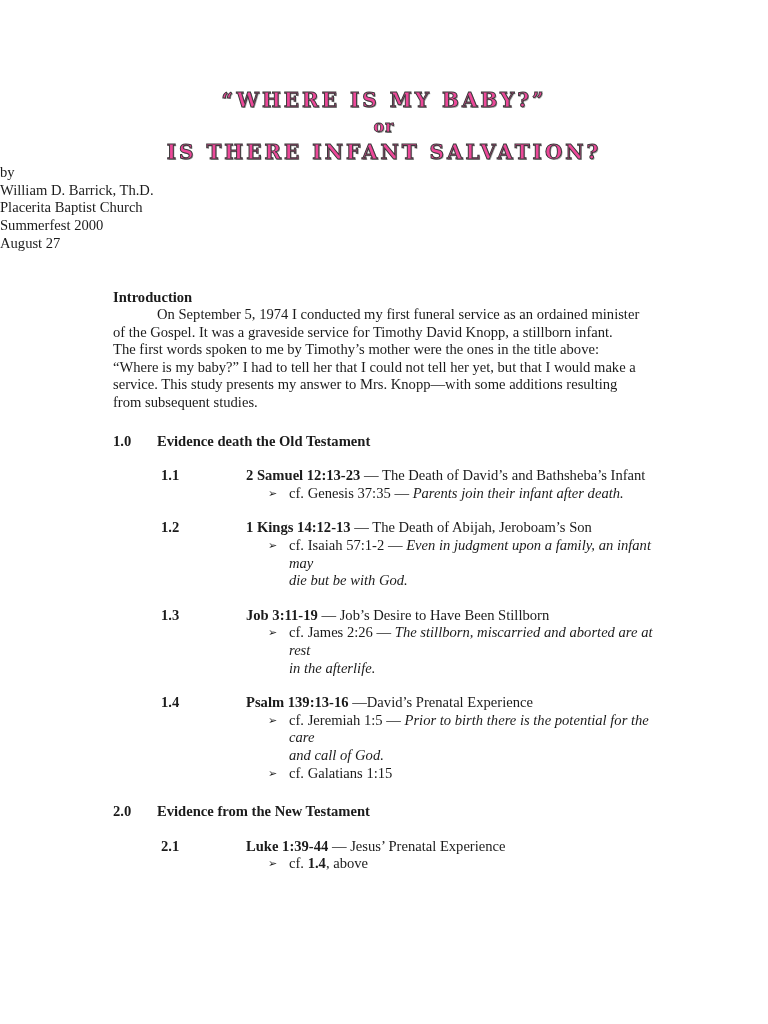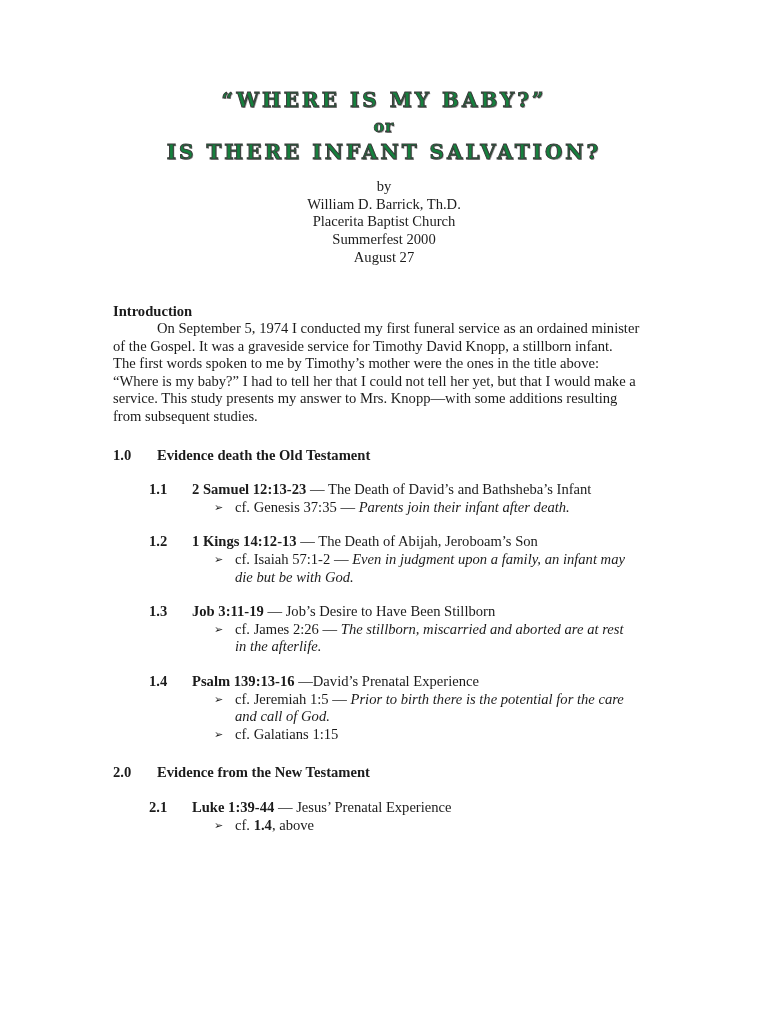--- a/index.html
+++ b/index.html
@@ -13,42 +13,42 @@
     color: #1b1b1b;
     font-size: 14.6px;
     line-height: 17.6px;
   }
 
   
   .title-block { padding-top: 88px; text-align: center; }
   .engraved {
     font-family: "DejaVu Serif", serif;
     font-weight: 700;
-    color: #15803d;
+    color: #ec4899;
     -webkit-text-stroke: 1px #3a3a3a;
     text-shadow: 1px 1px 0 #a6a6a6;
   }
   .title-line { font-size: 20px; line-height: 24px; letter-spacing: 3px; }
   .title-or   { font-size: 16px; line-height: 15px; letter-spacing: 1px; margin-top: 7px; margin-bottom: 6px; -webkit-text-stroke: 0.8px #3a3a3a; }
 
   
-  .byline { margin-top: 14px; text-align: center; line-height: 17.7px; }
+  .byline { line-height: 17.7px; }
 
   
   .content { margin: 36px 110px 0 113px; width: 545px; }
   .intro-heading { font-weight: bold; }
   .para .pline { white-space: nowrap; }
   .pline.indent { padding-left: 44px; }
 
   
   .sec { display: flex; margin-top: 21px; font-weight: bold; }
   .sec.gap-large { margin-top: 21px; }
   .snum { width: 44px; flex: none; }
 
-  .item { display: flex; margin-left: 36px; margin-top: 17px; }
+  .item { display: flex; margin-left: 48px; margin-top: 17px; gap: 42px; }
   .inum { width: 43px; flex: none; font-weight: bold; }
   .ibody { flex: 1; }
   .iref { font-weight: bold; }
   .bold { font-weight: bold; }
 
   .bullet { display: flex; margin-left: 22px; }
   .bglyph {
     width: 21px; flex: none;
     font-family: "DejaVu Sans", sans-serif;
     font-size: 11px;

